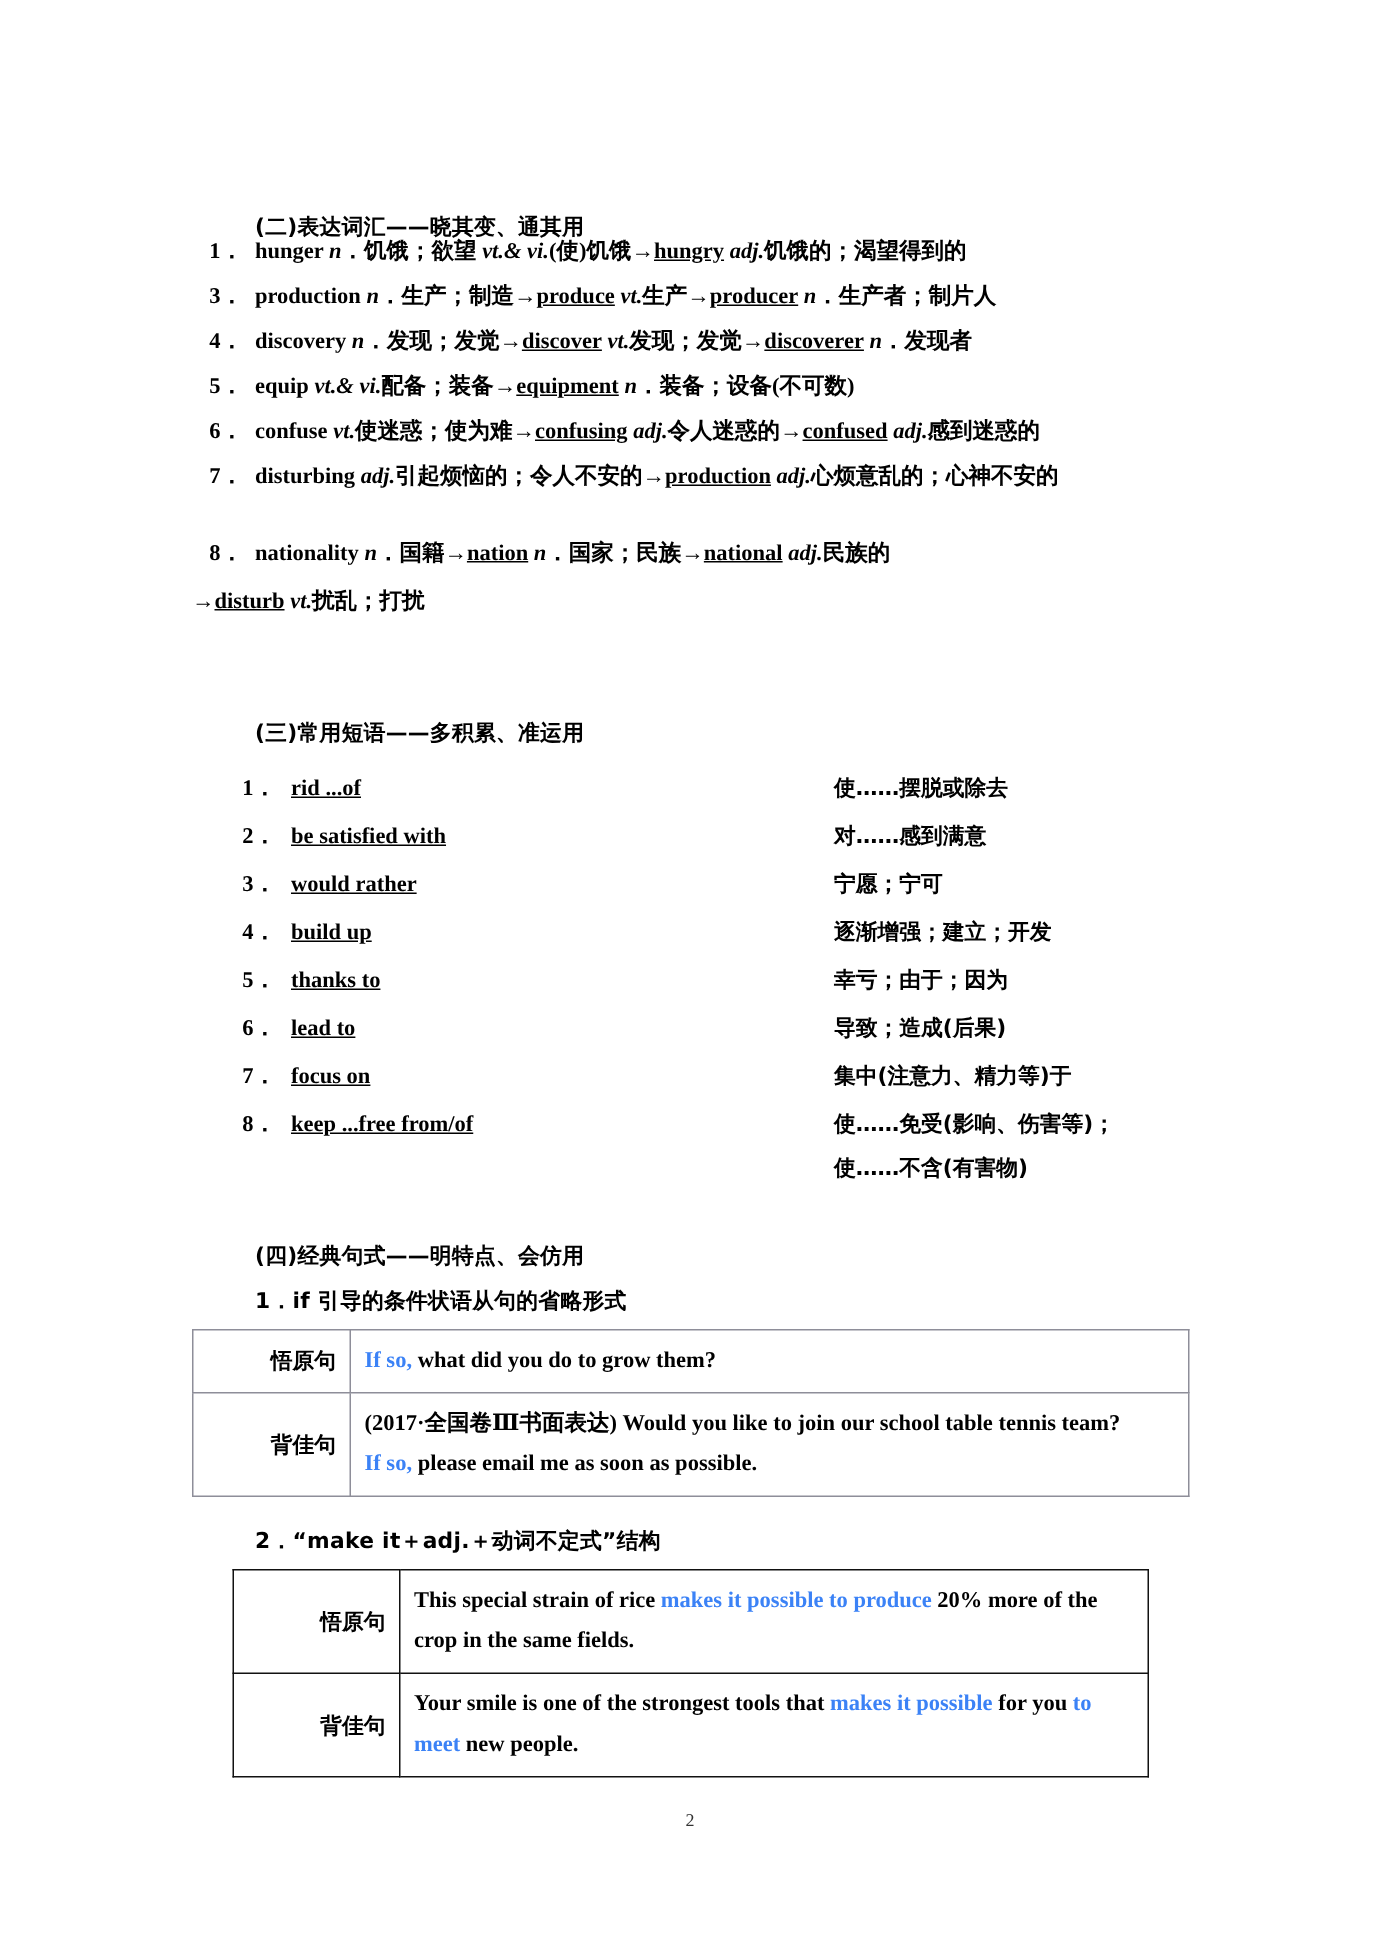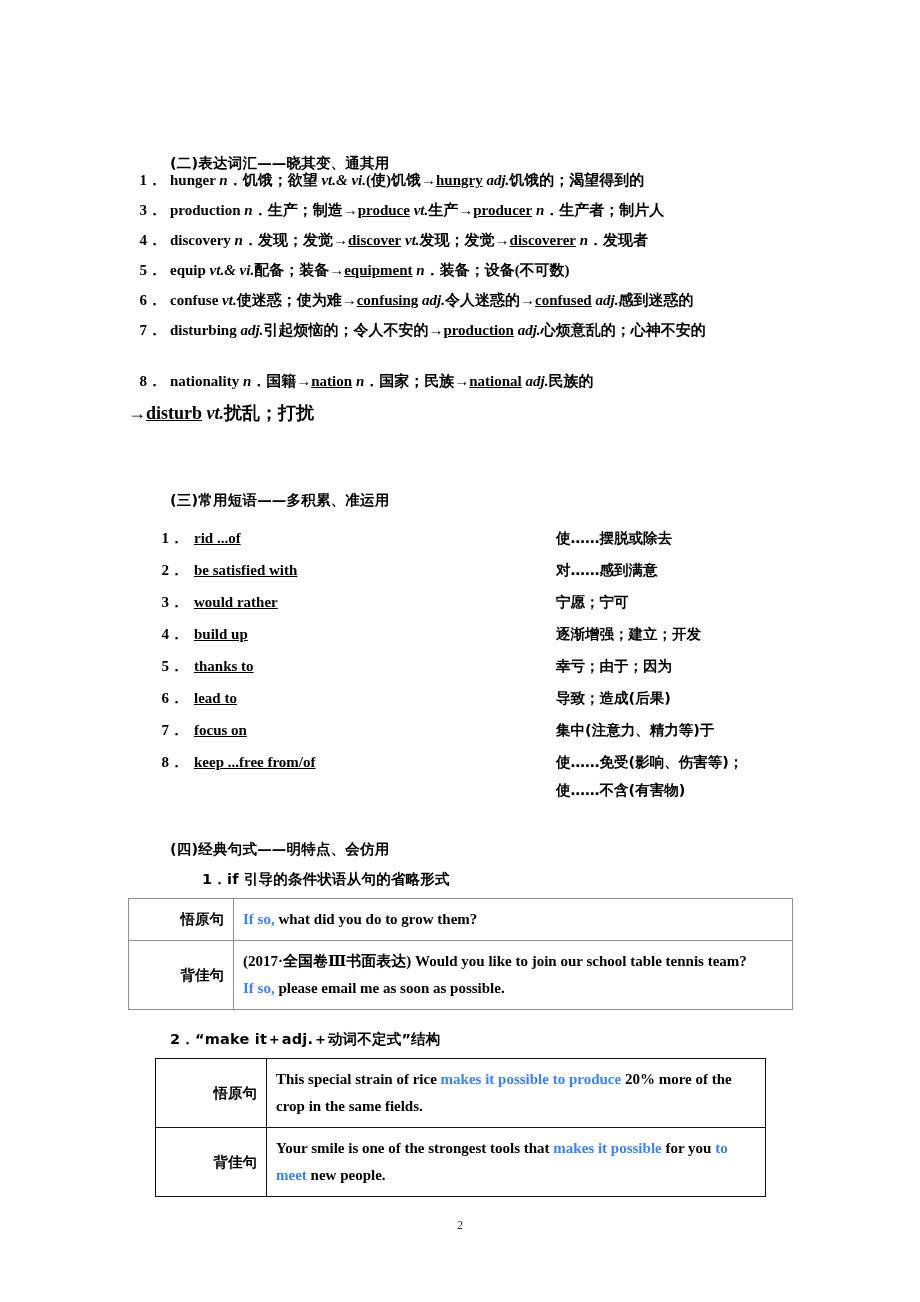--- a/index.html
+++ b/index.html
@@ -11,21 +11,21 @@
     width: 920px;
     height: 1302px;
     position: relative;
     font-family: "Liberation Serif", "DejaVu Serif", serif;
     color: #000000;
     overflow: hidden;
   }
 
   .page {
     position: absolute;
-    left: 0; top: 12px;
+    left: 0; top: 0;
     width: 920px;
     height: 1098px;
   }
   .serif-b {
     font-family: "Liberation Serif", "DejaVu Serif", serif;
     font-weight: bold;
   }
   .it { font-style: italic; }
   .u  { text-decoration: underline; }
   .blue { color: #3b82f6; }
@@ -63,21 +63,21 @@
     font-weight: bold;
     box-sizing: border-box;
   }
   .word-item .body {
     font-family: "Liberation Serif", "DejaVu Serif", serif;
     font-weight: bold;
   }
   .cont-line {
     position: absolute;
     left: 128px;
-    font-size: 18px;
+    font-size: 15px;
     line-height: 21px;
     font-family: "Liberation Serif", "DejaVu Serif", serif;
     font-weight: bold;
     white-space: nowrap;
   }
 
   
   .phrase-list {
     position: absolute;
     left: 152px;
@@ -231,21 +231,21 @@
         <span class="num">8．</span>
         <span class="en">keep ...free from/of</span>
         <span class="zh">使……免受(影响、伤害等)；</span>
       </div>
     </div>
 
   <div class="phrase-extra" style="top:769px;">使……不含(有害物)</div>
 
   <div class="sec-head" style="left:170px; top:828px;">(四)经典句式——明特点、会仿用</div>
 
-  <div class="sec-head" style="left:170px; top:858px;margin-left:32px;">1．if 引导的条件状语从句的省略形式</div>
+  <div class="sec-head" style="left:170px; top:858px;">1．if 引导的条件状语从句的省略形式</div>
 
   <table class="sent-table" id="table-if">
     <tbody id="table-if-body">
         <tr>
           <td class="lbl">悟原句</td>
           <td class="content"><span class="blue">If so,</span><span class=""> what did you do to grow them?</span></td>
         </tr>
         <tr>
           <td class="lbl">背佳句</td>
           <td class="content"><span class="">(2017·全国卷Ⅲ书面表达) Would you like to join our school table tennis team?</span><br><span class="blue">If so,</span><span class=""> please email me as soon as possible.</span></td>

